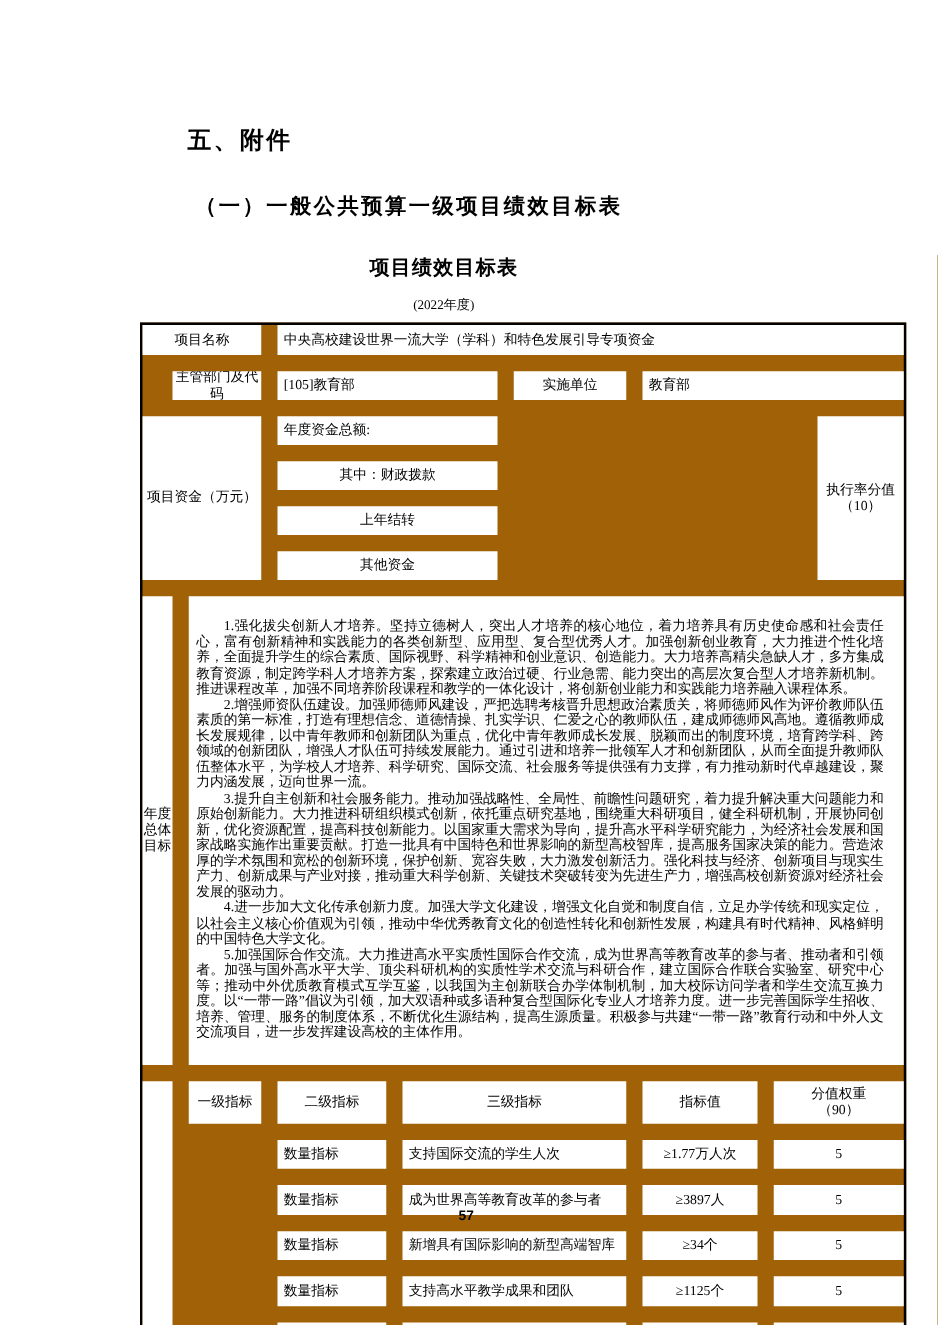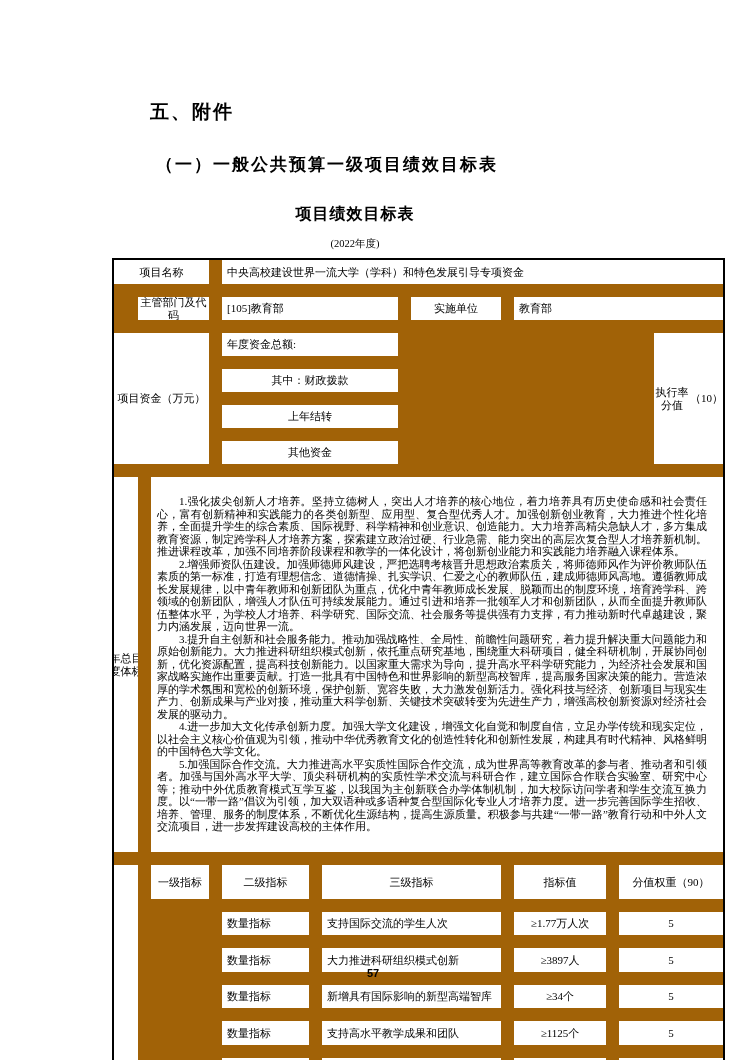--- a/index.html
+++ b/index.html
@@ -20,21 +20,21 @@
     position:absolute; left:112px; top:258px;
     display:grid;
     grid-template-columns:24px 58px 87px 76px 90px 92px 22px 69px;
     grid-template-rows:24px 23px 23px 23px 23px 23px 375px 34px 23px 24px 23px 24px 22px;
     gap:13px; background:#a16207; border:2px solid #000;
   }
   .c { background:#fff; display:flex; align-items:center; justify-content:center;
        font-size:11px; line-height:13px; text-align:center; overflow:hidden; }
   .cl { justify-content:flex-start; text-align:left; padding-left:5px; }
   .cr { justify-content:flex-end; text-align:right; padding-right:6px;margin-top:28px; }
-  .stack { flex-direction:row; }
+  .stack { flex-direction:column; }
 
   .goaltext { display:block; padding:18px 16px 0 6px; text-align:justify; }
   .goaltext p { margin:0; text-indent:2em; font-size:11px; line-height:12.5px; }
 
   
   .a1 { grid-area:1/1/2/3; } .a2 { grid-area:1/3/2/9; }
   .b1 { grid-area:2/1/3/3;margin-left:24px; } .b2 { grid-area:2/3/3/5; }
   .b3 { grid-area:2/5/3/6; } .b4 { grid-area:2/6/3/9; }
   .f0 { grid-area:3/1/7/3; }
   .f1n{ grid-area:3/3/4/5; } .f1v{ grid-area:3/5/4/8; }
@@ -106,21 +106,21 @@
     <span>（90）</span>
   </div>
 
 
   <div class="c cl r02">数量指标</div>
   <div class="c cl r03">支持国际交流的学生人次</div>
   <div class="c r04">≥1.77万人次</div>
   <div class="c r05">5</div>
 
   <div class="c cl r12">数量指标</div>
-  <div class="c cl r13">大力推进科研组织模式创新</div>
+  <div class="c cl r13">成为世界高等教育改革的参与者</div>
   <div class="c r14">≥3897人</div>
   <div class="c r15">5</div>
 
   <div class="c cl r22">数量指标</div>
   <div class="c cl r23">新增具有国际影响的新型高端智库</div>
   <div class="c r24">≥34个</div>
   <div class="c r25">5</div>
 
   <div class="c cl r32">数量指标</div>
   <div class="c cl r33">支持高水平教学成果和团队</div>

